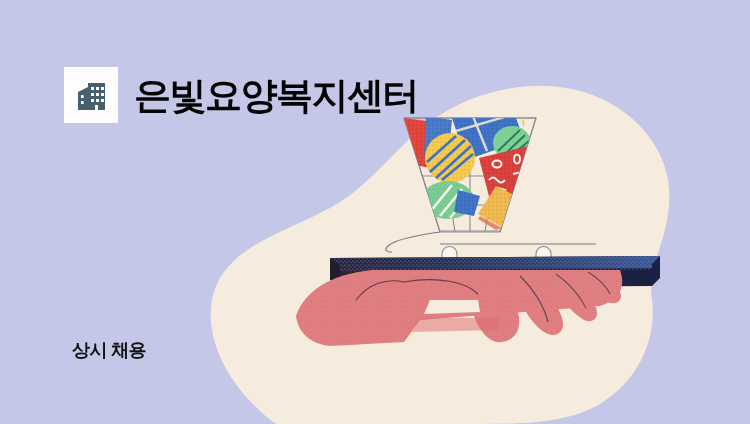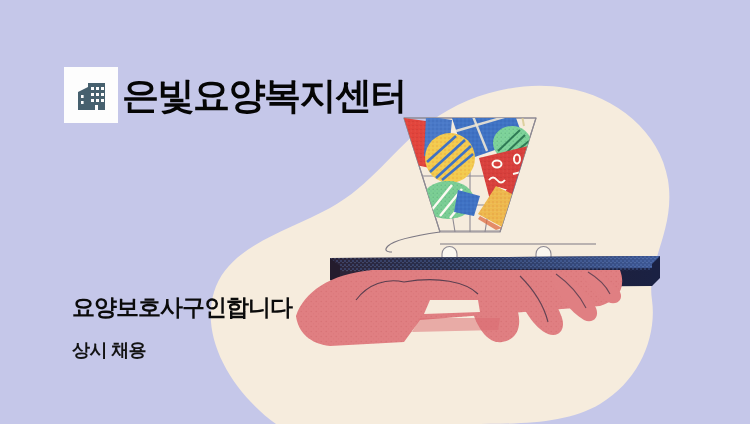--- a/index.html
+++ b/index.html
@@ -25,21 +25,21 @@
     top: 0;
     width: 750px;
     height: 424px;
   }
   #logo-row {
     position: absolute;
     left: 64px;
     top: 67px;
     display: flex;
     align-items: center;
-    gap: 4px;
+    gap: 16px;
     z-index: 5;
   }
   #logo-mark {
     width: 54px;
     height: 56px;
     background: #fdfdfd;
     display: flex;
     align-items: center;
     justify-content: center;
     flex: none;
@@ -308,16 +308,15 @@
           <rect x="30" y="24" width="3" height="3"></rect>
           <rect x="10" y="20" width="2.6" height="3"></rect>
           <rect x="10" y="26" width="2.6" height="3"></rect>
           <rect x="24" y="30" width="3" height="5"></rect>
         </g>
       </svg>
     </div>
     <div id="org-name">은빛요양복지센터</div>
   </div>
 
-  <div id="headline">요양보호사구인합니다</div>
   <div id="subline">상시 채용</div>
 
 </div>
 
 </body></html>

